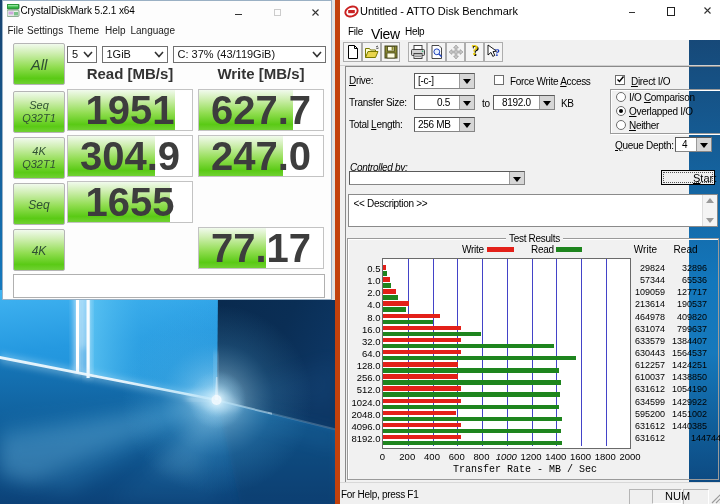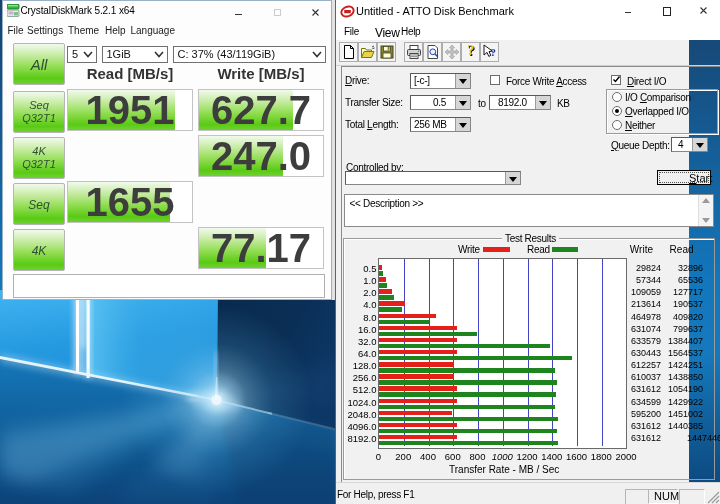--- a/index.html
+++ b/index.html
@@ -13,21 +13,21 @@
 #cdm .mi{font-size:10px;color:#1a1a1a;position:absolute;top:24px;}
 .winbtn{position:absolute;color:#111;}
 .cdmsel{position:absolute;background:#fff;border:1px solid #707070;box-sizing:border-box;font-size:11px;color:#111;height:17px;line-height:15px;padding-left:4px;}
 .cdmsel svg{position:absolute;right:3px;top:4px;}
 .gbtn{position:absolute;border:1px solid #b5b5b5;border-radius:2px;box-sizing:border-box;background:linear-gradient(180deg,#f1faed 0%,#cdeeae 24%,#90dd50 58%,#5aca15 86%,#70d132 100%);color:#2f4f33;font-style:italic;text-align:center;}
 .cell{position:absolute;border:1px solid #c3c3c3;box-sizing:border-box;background:#fff;width:126px;height:42px;}
 .cell .fill{position:absolute;left:0;top:0;bottom:0;background:linear-gradient(180deg,#f1faed 0%,#cdeeae 24%,#90dd50 58%,#5aca15 86%,#70d132 100%);}
 .cell .num{position:absolute;left:0;right:0;top:0;text-align:center;font-size:40px;line-height:41px;font-weight:bold;color:#3d3d3d;}
 .hdr{position:absolute;font-size:15px;font-weight:bold;color:#333;top:64px;width:126px;text-align:center;}
 
-#atto{left:335px;top:0;width:354px;height:504px;background:#f1f1f1;border-left:1px solid #c2410c;box-sizing:border-box;}
+#atto{left:335px;top:0;width:354px;height:504px;background:#f1f1f1;border-left:5px solid #c2410c;box-sizing:border-box;}
 #atto .ttl{left:20px;top:5px;font-size:11px;color:#000;position:absolute;}
 .lbl{position:absolute;font-size:10px;letter-spacing:-0.3px;color:#000;white-space:nowrap;}
 u{text-decoration:underline;}
 .combo{position:absolute;background:#fff;border:1px solid #868686;border-top-color:#5a5a5a;border-left-color:#5a5a5a;box-sizing:border-box;font-size:11px;color:#000;}
 .combo .tx{position:absolute;left:3px;top:1px;white-space:nowrap;font-size:10px;letter-spacing:-0.3px;}
 .combo .db{position:absolute;right:0px;top:0px;bottom:0px;width:14px;background:#d6d6d6;border-left:1px solid #9a9a9a;}
 .combo .db:after{content:"";position:absolute;left:3px;top:5px;border-left:4px solid transparent;border-right:4px solid transparent;border-top:5px solid #000;}
 .chk{position:absolute;width:10px;height:10px;background:#fff;border:1px solid #6d6d6d;box-sizing:border-box;}
 .rad{position:absolute;width:10px;height:10px;background:#fff;border:1px solid #6d6d6d;border-radius:50%;box-sizing:border-box;}
 .tbtn{position:absolute;width:19px;height:20px;border:1px solid #adadad;background:#f4f4f4;box-sizing:border-box;}
@@ -150,20 +150,24 @@
   <div class="gbtn" style="left:10px;top:90px;width:52px;height:42px;font-size:11px;line-height:13px;padding-top:7px;">Seq<br>Q32T1</div>
   <div class="cell" style="left:64px;top:88px;">
       <div class="fill" style="width:86%"></div>
       <div class="num">1951</div>
     </div>
   <div class="cell" style="left:195px;top:88px;">
       <div class="fill" style="width:76%"></div>
       <div class="num">627.7</div>
     </div>
   <div class="gbtn" style="left:10px;top:136px;width:52px;height:42px;font-size:11px;line-height:13px;padding-top:7px;">4K<br>Q32T1</div>
+  <div class="cell" style="left:64px;top:134px;">
+      <div class="fill" style="width:70%"></div>
+      <div class="num">304.9</div>
+    </div>
   <div class="cell" style="left:195px;top:134px;">
       <div class="fill" style="width:68%"></div>
       <div class="num">247.0</div>
     </div>
   <div class="gbtn" style="left:10px;top:182px;width:52px;height:42px;font-size:12px;line-height:42px;">Seq</div>
   <div class="cell" style="left:64px;top:180px;">
       <div class="fill" style="width:82%"></div>
       <div class="num">1655</div>
     </div>
   <div class="gbtn" style="left:10px;top:228px;width:52px;height:42px;font-size:12px;line-height:42px;">4K</div>
@@ -180,21 +184,21 @@
     <ellipse cx="7.5" cy="7.5" rx="6.3" ry="4.8" fill="none" stroke="#c92121" stroke-width="1.9" transform="rotate(-22 7.5 7.5)"></ellipse>
     <rect x="4.2" y="6" width="6.6" height="3.2" fill="#c92121"></rect>
   </svg>
   <div class="ttl">Untitled - ATTO Disk Benchmark</div>
   <div class="winbtn" style="left:288.5px;top:6px;width:6px;border-top:1.2px solid #333;margin-top:6px"></div>
   <div class="winbtn" style="left:326.5px;top:7px;width:6.5px;height:6.5px;border:1.2px solid #222"></div>
   <svg class="winbtn" style="left:364px;top:7px" width="7" height="7" viewBox="0 0 7 7">
       <path d="M0.5,0.5 L6.5,6.5 M6.5,0.5 L0.5,6.5" stroke="#333" stroke-width="1.1"></path>
     </svg>
   <div class="lbl" style="left:8px;top:26px;font-size:10px;">File</div>
-  <div class="lbl" style="left:31px;top:26px;font-size:12px;margin-left:8px;">View</div>
+  <div class="lbl" style="left:31px;top:26px;font-size:14px;">View</div>
   <div class="lbl" style="left:65px;top:26px;font-size:10px;">Help</div>
 
   <div class="abs" style="left:0;top:40px;width:385px;height:25px;border-bottom:1px solid #d0d0d0;"></div>
   <div class="tbtn" style="left:3px;top:42px;"><svg width="16" height="16" viewBox="0 0 16 16" style="margin:1px">
         <path d="M3.5,1.5 h6 l3,3 v10 h-9 z" fill="#fff" stroke="#000" stroke-width="1"></path>
         <path d="M9.5,1.5 v3 h3" fill="none" stroke="#000" stroke-width="1"></path>
       </svg></div>
   <div class="tbtn" style="left:22px;top:42px;"><svg width="16" height="16" viewBox="0 0 16 16" style="margin:1px">
         <path d="M1.5,13.5 v-9 h4 l1,1.5 h5 v2" fill="#ffffcc" stroke="#7a7a00" stroke-width="1"></path>
         <path d="M1.5,13.5 l2.5-6 h10 l-2.5,6 z" fill="#e8d44c" stroke="#7a7a00" stroke-width="1"></path>
@@ -269,21 +273,21 @@
   <div class="combo" style="left:74px;top:117px;width:61px;height:15px;">
       <span class="tx">256 MB</span>
       <span class="db"></span>
     </div>
   <div class="lbl" style="left:275px;top:140px;"><u>Q</u>ueue Depth:</div>
   <div class="combo" style="left:335px;top:137px;width:37px;height:15px;">
       <span class="tx" style="left:6px">4</span>
       <span class="db"></span>
     </div>
 
-  <div class="lbl" style="left:10px;top:162px;">Controlled <u>b</u>y:</div>
+  <div class="lbl" style="left:10px;top:162px;font-style:italic;">Controlled <u>b</u>y:</div>
   <div class="combo" style="left:9px;top:171px;width:176px;height:14px;">
       <span class="db"></span>
     </div>
 
   <div class="abs" style="left:321px;top:170px;width:54px;height:15px;background:#f0f0f0;border:1px solid #000;box-sizing:border-box;">
     <div class="abs" style="left:1px;top:1px;right:1px;bottom:1px;border:1px dotted #555;font-size:11px;text-align:center;line-height:11px;color:#000;padding-left:29px;"><u>S</u>tart</div>
   </div>
 
   <div class="abs" style="left:7.5px;top:194px;width:370px;height:33px;background:#fff;border:1px solid #8a8a8a;box-sizing:border-box;">
     <div class="lbl" style="left:5px;top:3px;">&lt;&lt; Description &gt;&gt;</div>
@@ -307,26 +311,26 @@
       <div class="abs" style="left: 24.75px; top: 0px; width: 1px; height: 187px; background: rgb(67, 67, 200);"></div>
       <div class="abs" style="left: 49.5px; top: 0px; width: 1px; height: 187px; background: rgb(67, 67, 200);"></div>
       <div class="abs" style="left: 74.25px; top: 0px; width: 1px; height: 187px; background: rgb(67, 67, 200);"></div>
       <div class="abs" style="left: 99px; top: 0px; width: 1px; height: 187px; background: rgb(67, 67, 200);"></div>
       <div class="abs" style="left: 123.75px; top: 0px; width: 1px; height: 187px; background: rgb(67, 67, 200);"></div>
       <div class="abs" style="left: 148.5px; top: 0px; width: 1px; height: 187px; background: rgb(67, 67, 200);"></div>
       <div class="abs" style="left: 173.25px; top: 0px; width: 1px; height: 187px; background: rgb(67, 67, 200);"></div>
       <div class="abs" style="left: 198px; top: 0px; width: 1px; height: 187px; background: rgb(67, 67, 200);"></div>
       <div class="abs" style="left: 222.75px; top: 0px; width: 1px; height: 187px; background: rgb(67, 67, 200);"></div>
     </div>
-  <div class="lbl" style="left:113px;top:464px;letter-spacing:0;font-size:10px;">Transfer Rate - MB / Sec</div>
+  <div class="lbl" style="left:113px;top:464px;letter-spacing:0;font-size:10px;font-family:Liberation Mono, monospace;">Transfer Rate - MB / Sec</div>
 
   <div class="abs" style="left:0;top:482px;width:385px;height:22px;background:#f0f0f0;border-top:1px solid #d8d8d8;">
     <div class="lbl" style="left:1px;top:6px;">For Help, press F1</div>
     <div class="abs" style="left:289px;top:6px;width:22px;height:15px;border:1px solid #b5b5b5;border-bottom-color:#fff;border-right-color:#fff;"></div>
-    <div class="abs" style="left:312px;top:6px;width:30px;height:15px;border:1px solid #b5b5b5;border-bottom-color:#fff;border-right-color:#fff;font-size:11px;color:#000;padding-left:5px;box-sizing:border-box;">NUM</div>
+    <div class="abs" style="left:312px;top:6px;width:30px;height:15px;border:1px solid #b5b5b5;border-bottom-color:#fff;border-right-color:#fff;font-size:11px;color:#000;padding-left:12px;box-sizing:border-box;">NUM</div>
     <div class="abs" style="left:343px;top:6px;width:24px;height:15px;border:1px solid #b5b5b5;border-bottom-color:#fff;border-right-color:#fff;"></div>
     <svg class="abs" style="left:371px;top:8px" width="13" height="13" viewBox="0 0 13 13">
         <path d="M12,1 L1,12 M12,5 L5,12 M12,9 L9,12" stroke="#9a9a9a" stroke-width="1.2"></path>
       </svg>
   </div>
 <div class="bar" style="left: 42.5px; top: 265px; width: 3.69072px; background: rgb(227, 32, 25); height: 4.5px;"></div>
     <div class="bar" style="left: 42.5px; top: 271px; width: 4.07088px; background: rgb(30, 133, 30); height: 4.5px;"></div>
     <div class="rowlab" style="left: 6.5px; top: 263px;">0.5</div>
     <div class="vw" style="left: 277px; top: 263px;">29824</div>
     <div class="vw" style="left: 319px; top: 263px;">32896</div>

